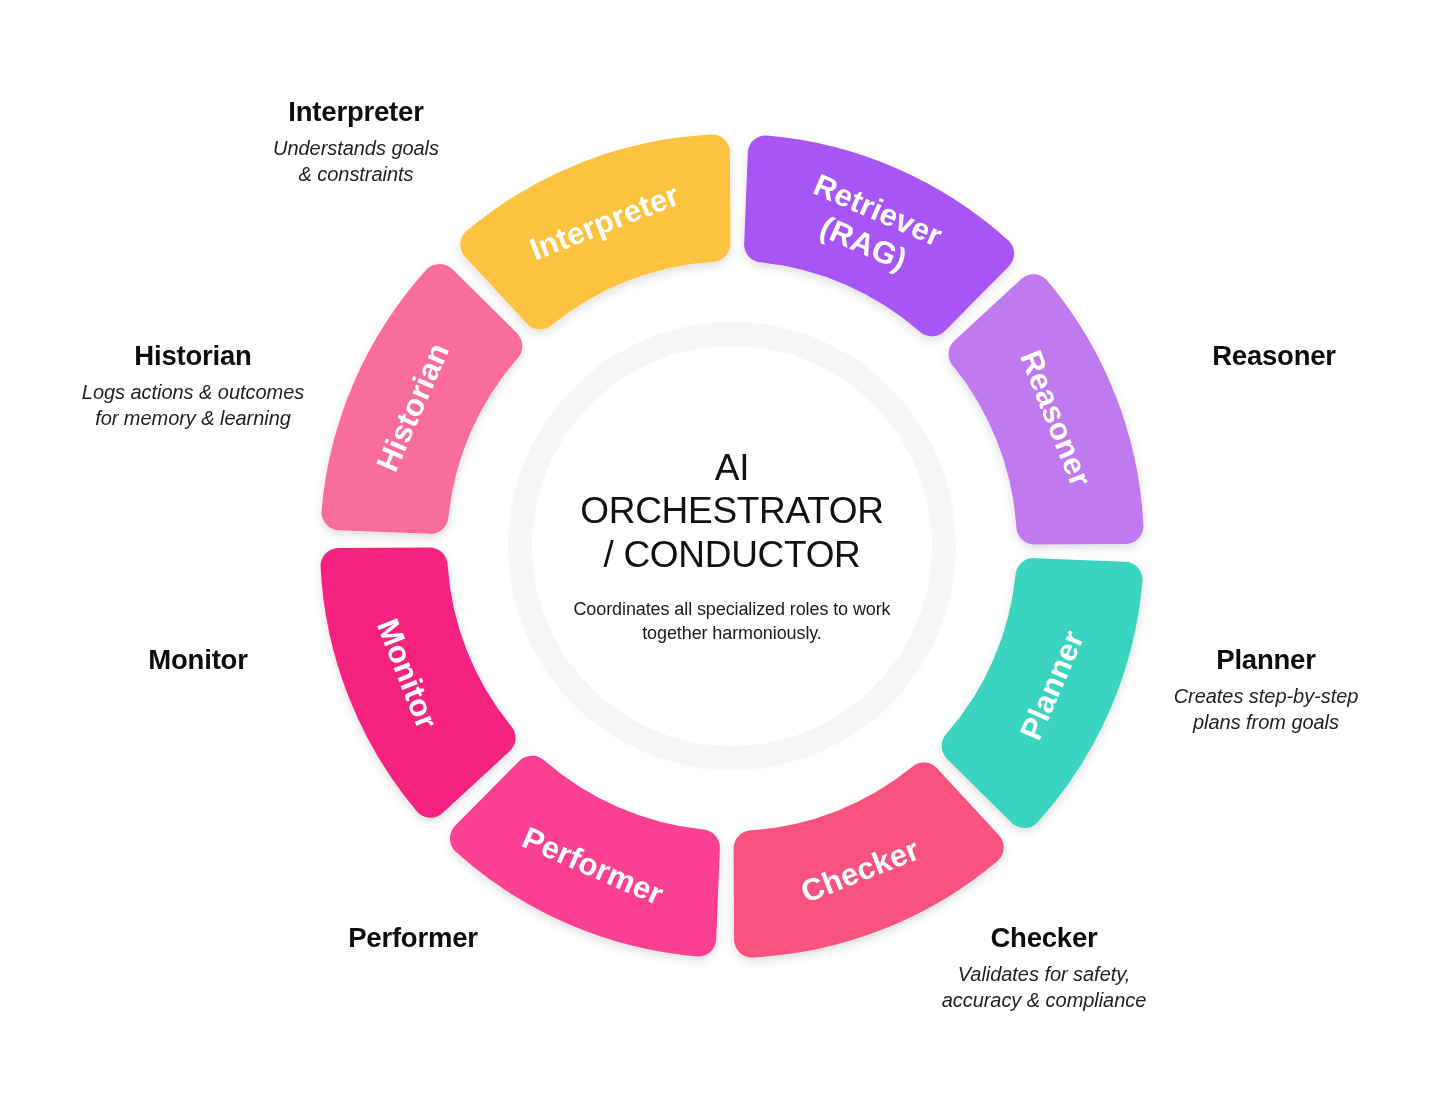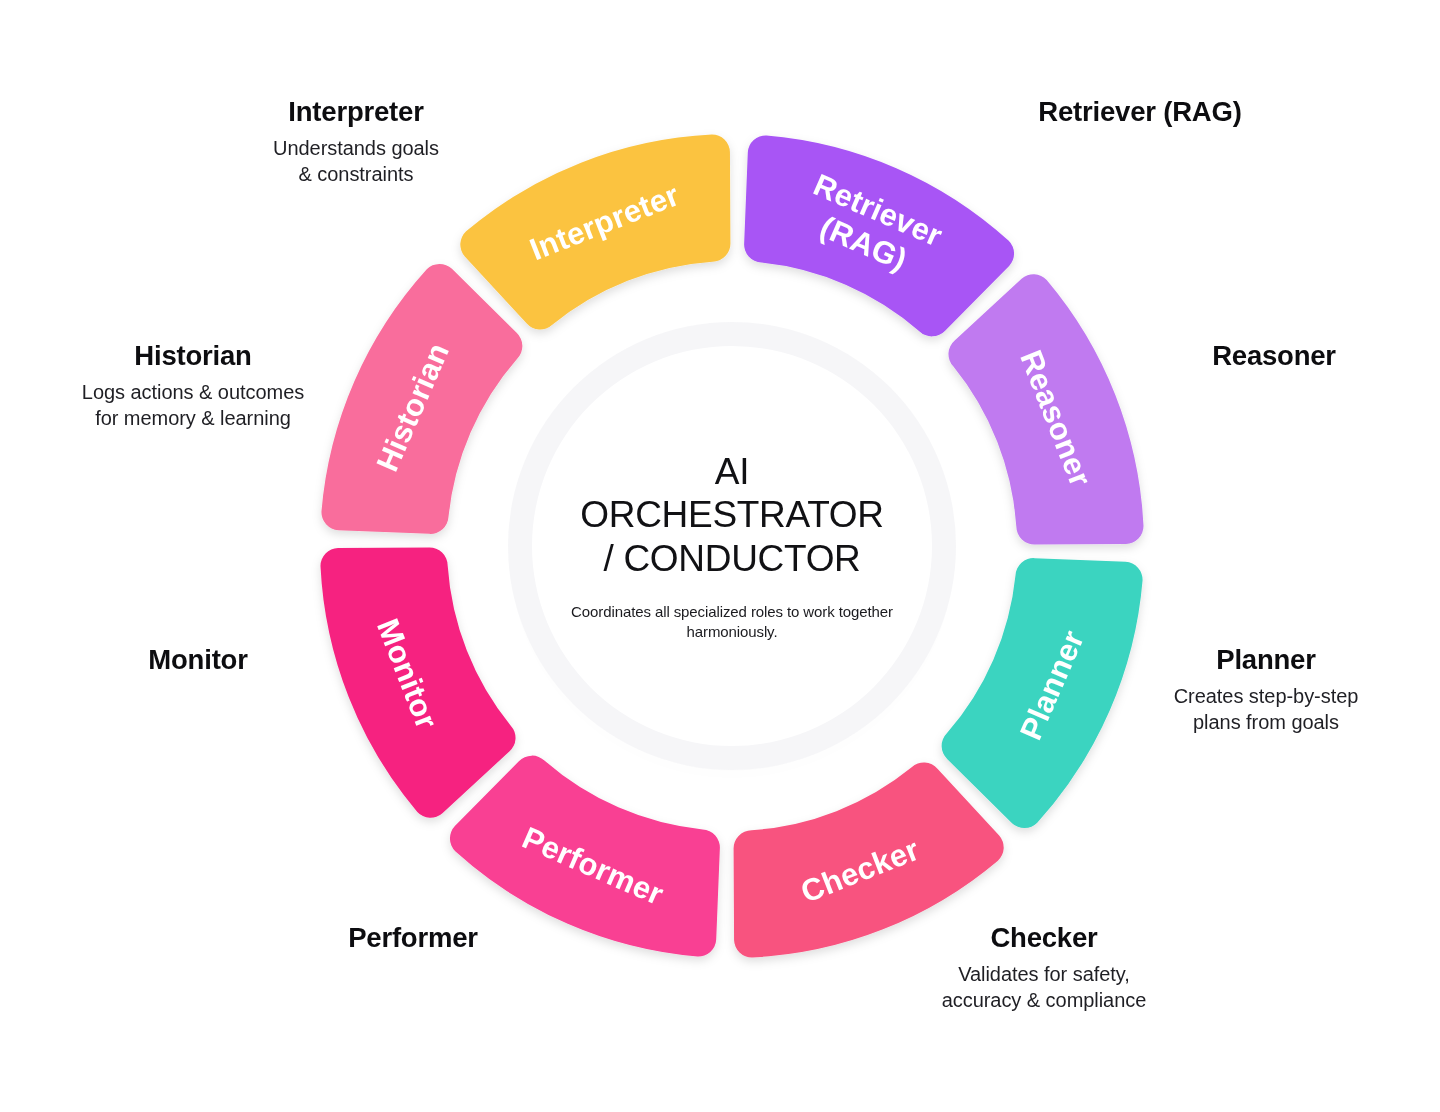--- a/index.html
+++ b/index.html
@@ -46,21 +46,21 @@
   .hub-title{
     font-size:37px;
     font-weight:normal;
     color:#111114;
     line-height:1.17;
     letter-spacing:-0.3px;
     margin:0 0 22px 0;
     white-space:pre-line;
   }
   .hub-sub{
-    font-size:15px;
+    font-size:18px;
     color:#1b1b1f;
     line-height:1.33;
     margin:0;
     letter-spacing:-0.1px;
   }
 
   
   .callout{
     position:absolute;
     text-align:center;
@@ -74,20 +74,21 @@
     margin:0 0 7px 0;
     color:#0d0d10;
   }
   .callout .c-desc{
     font-size:20px;
     line-height:1.3;
     color:#1f1f24;
     margin:0;
     white-space:pre-line;
     letter-spacing:-0.05px;
+    font-style:italic;
   }
 
   .co-interpreter{ left:196px;  top:96px;  width:320px; }
   .co-retriever  { left:980px;  top:96px;  width:320px; }
   .co-reasoner   { left:1148px; top:340px; width:252px; }
   .co-planner    { left:1140px; top:644px; width:252px; }
   .co-checker    { left:898px;  top:922px; width:292px; }
   .co-performer  { left:248px;  top:922px; width:330px; }
   .co-monitor    { left:48px;   top:644px; width:300px; }
   .co-historian  { left:38px;   top:340px; width:310px; }
@@ -132,21 +133,20 @@
     <div class="hub-sub">Coordinates all specialized roles to work together harmoniously.</div>
   </div>
 
   <div class="callout co-interpreter">
     <p class="c-title">Interpreter</p>
     <p class="c-desc">Understands goals
 &amp; constraints</p>
   </div>
 
   <div class="callout co-retriever">
-    <p class="c-title">Retriever (RAG)</p>
   </div>
 
   <div class="callout co-reasoner">
     <p class="c-title">Reasoner</p>
   </div>
 
   <div class="callout co-planner">
     <p class="c-title">Planner</p>
     <p class="c-desc">Creates step-by-step
 plans from goals</p>

